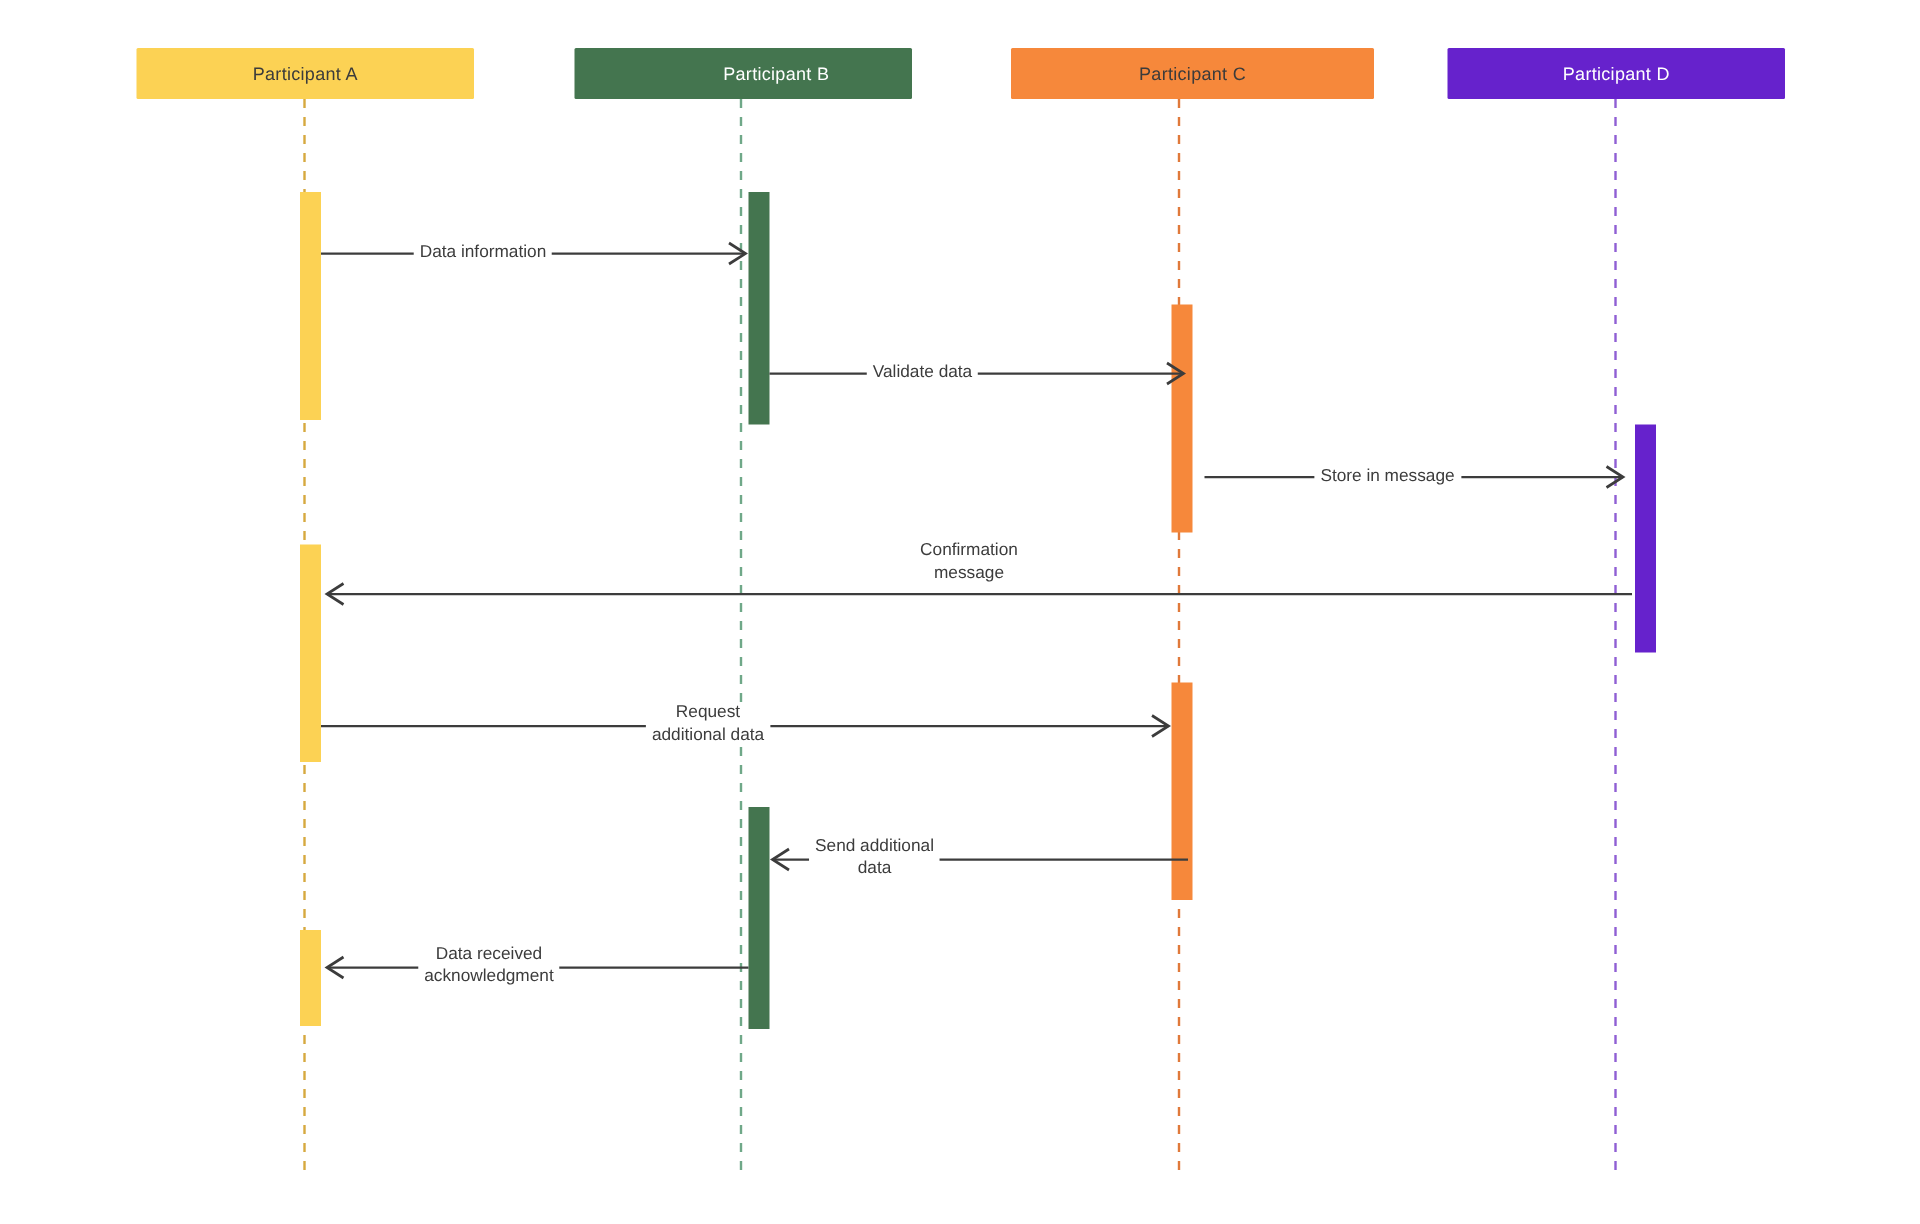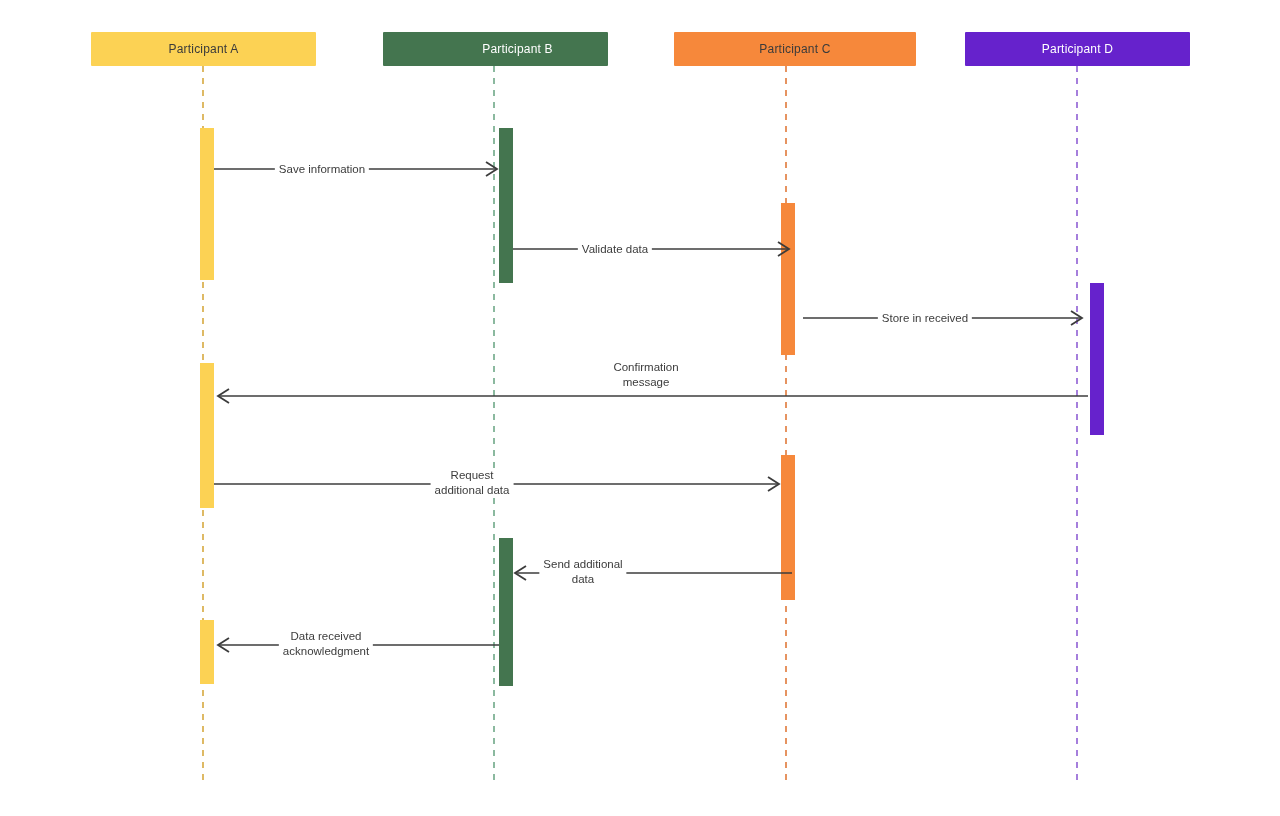--- a/index.html
+++ b/index.html
@@ -103,23 +103,23 @@
       <g>
         <line x1="792" y1="573" x2="515" y2="573" stroke="#3c3c3c" stroke-width="1.5"></line>
         <path d="M 526 566 L 515 573 L 526 580" fill="none" stroke="#3c3c3c" stroke-width="1.8" stroke-linecap="butt" stroke-linejoin="miter"></path>
       </g>
       <g>
         <line x1="499" y1="645" x2="218" y2="645" stroke="#3c3c3c" stroke-width="1.5"></line>
         <path d="M 229 638 L 218 645 L 229 652" fill="none" stroke="#3c3c3c" stroke-width="1.8" stroke-linecap="butt" stroke-linejoin="miter"></path>
       </g>
     </svg>
   <div id="labels-layer">
-      <div class="msg-label" style="left: 322px; top: 169px;">Save information</div>
+      <div class="msg-label" style="left: 322px; top: 169px;">Data information</div>
       <div class="msg-label" style="left: 615px; top: 249px;">Validate data</div>
-      <div class="msg-label" style="left: 925px; top: 318px;">Store in received</div>
+      <div class="msg-label" style="left: 925px; top: 318px;">Store in message</div>
       <div class="msg-label" style="left: 615px; top: 375px; margin-left: 31px;">Confirmation
 message</div>
       <div class="msg-label" style="left: 472px; top: 483px; text-align: center;">Request
 additional data</div>
       <div class="msg-label" style="left: 583px; top: 572px;">Send additional
 data</div>
       <div class="msg-label" style="left: 326px; top: 644px;">Data received
 acknowledgment</div>
     </div>
   <div id="participants-layer">

